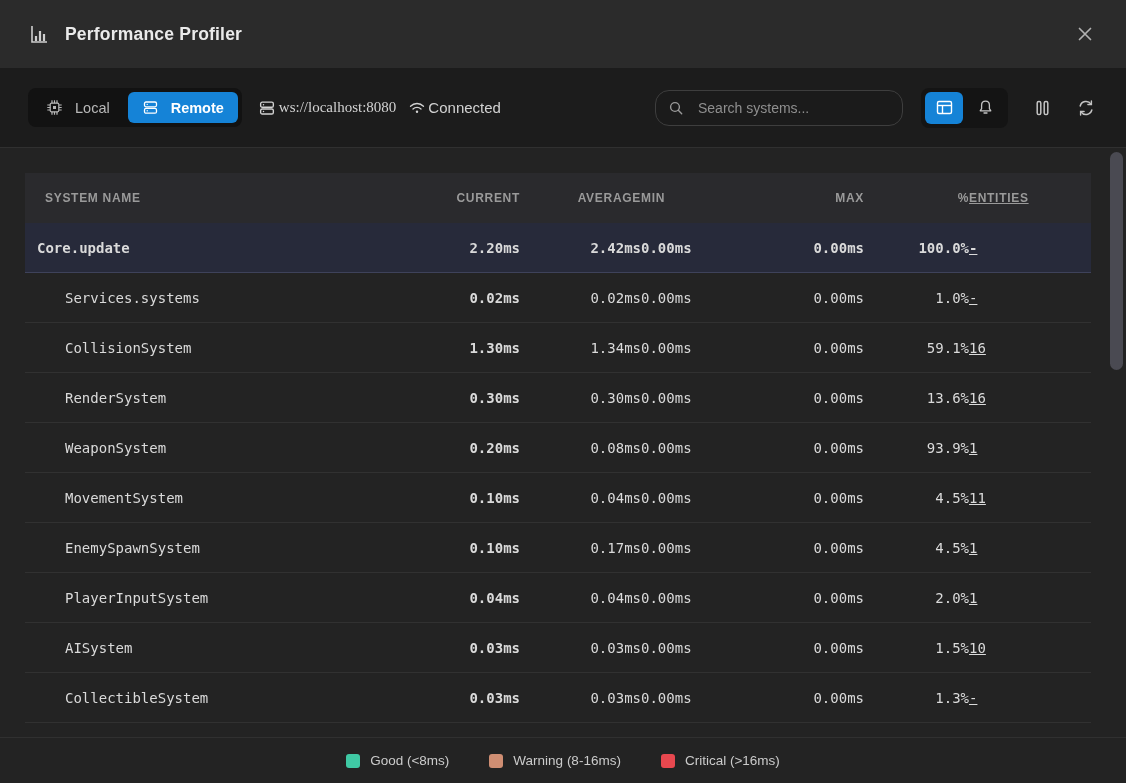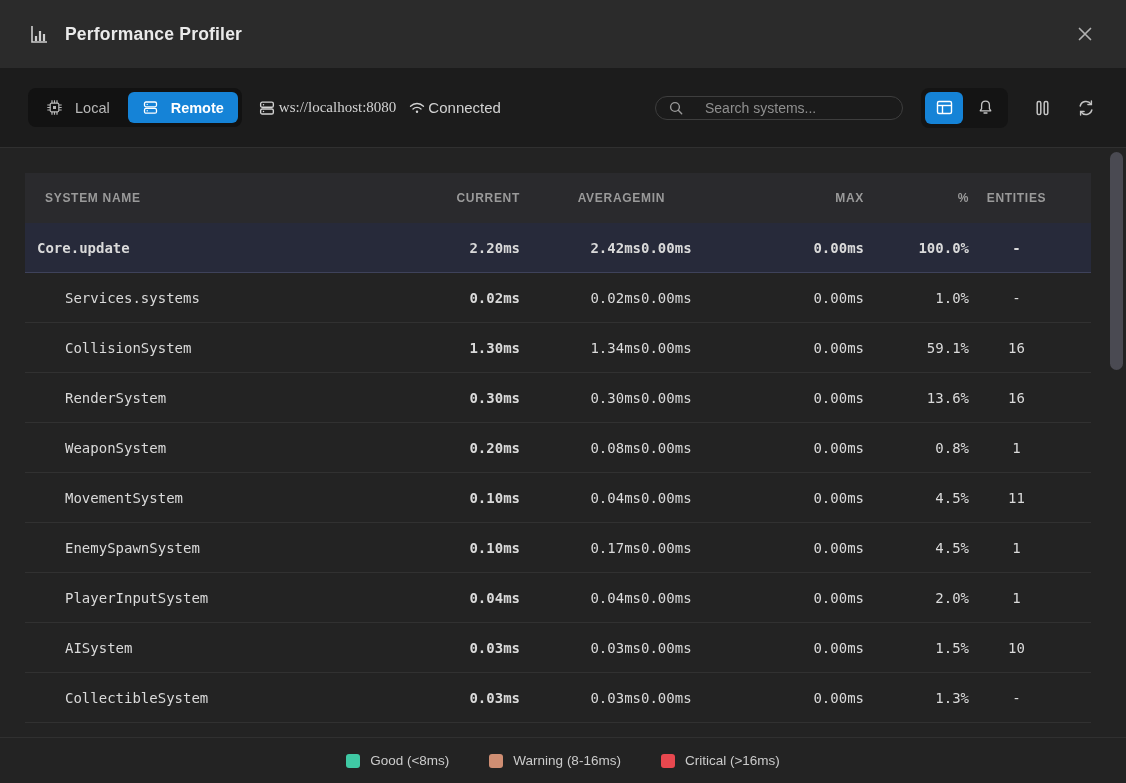--- a/index.html
+++ b/index.html
@@ -74,27 +74,27 @@
     font-size: 15px;
     color: #d2d2d2;
   }
   .conn .url { margin-left: 3px; font-family: Liberation Serif, serif; }
   .conn .wifi { margin-left: 12px; }
   .conn .status { margin-left: 2px; }
 
   .flex-spacer { flex: 1; }
 
   .search-box {
-    width: 248px; height: 24px;
+    width: 248px; height: 36px;
     background: #1b1b1b;
     border: 1px solid #3e3e3e;
     border-radius: 14px;
     display: flex; align-items: center;
     padding: 0 12px;
-    gap: 21px;
+    gap: 14px;
   }
   .search-box input {
     background: transparent;
     border: none;
     outline: none;
     color: #dddddd;
     font-size: 14px;
     font-family: inherit;
     width: 100%;
   }
@@ -142,21 +142,21 @@
     color: #9a9a9a;
     letter-spacing: 0.7px;
     text-transform: uppercase;
   }
   .c-name    { flex: 1; text-align: left; padding-left: 20px; }
   .c-current { width: 120px; text-align: right; }
   .c-average { width: 121px; text-align: right; }
   .c-min     { width: 106px; text-align: left; }
   .c-max     { width: 117px; text-align: right; }
   .c-pct     { width: 105px; text-align: right; }
-  .c-ent     { width: 122px; text-align: center; padding-right: 27px; }
+  .c-ent     { width: 122px; text-align: left; padding-right: 27px; text-decoration: underline; }
 
   .trow {
     display: flex;
     align-items: center;
     height: 50px;
     border-bottom: 1px solid #313131;
     font-family: "DejaVu Sans Mono", monospace;
     font-size: 14px;
     color: #dadada;
     cursor: pointer;
@@ -358,21 +358,21 @@
     <div class="cell c-pct">13.6%</div>
     <div class="cell c-ent">16</div>
   </div>
 
   <div class="trow">
     <div class="cell c-name" style="padding-left: 40px;">WeaponSystem</div>
     <div class="cell c-current">0.20ms</div>
     <div class="cell c-average">0.08ms</div>
     <div class="cell c-min">0.00ms</div>
     <div class="cell c-max">0.00ms</div>
-    <div class="cell c-pct">0.8%</div>
+    <div class="cell c-pct">93.9%</div>
     <div class="cell c-ent">1</div>
   </div>
 
   <div class="trow">
     <div class="cell c-name" style="padding-left: 40px;">MovementSystem</div>
     <div class="cell c-current">0.10ms</div>
     <div class="cell c-average">0.04ms</div>
     <div class="cell c-min">0.00ms</div>
     <div class="cell c-max">0.00ms</div>
     <div class="cell c-pct">4.5%</div>

